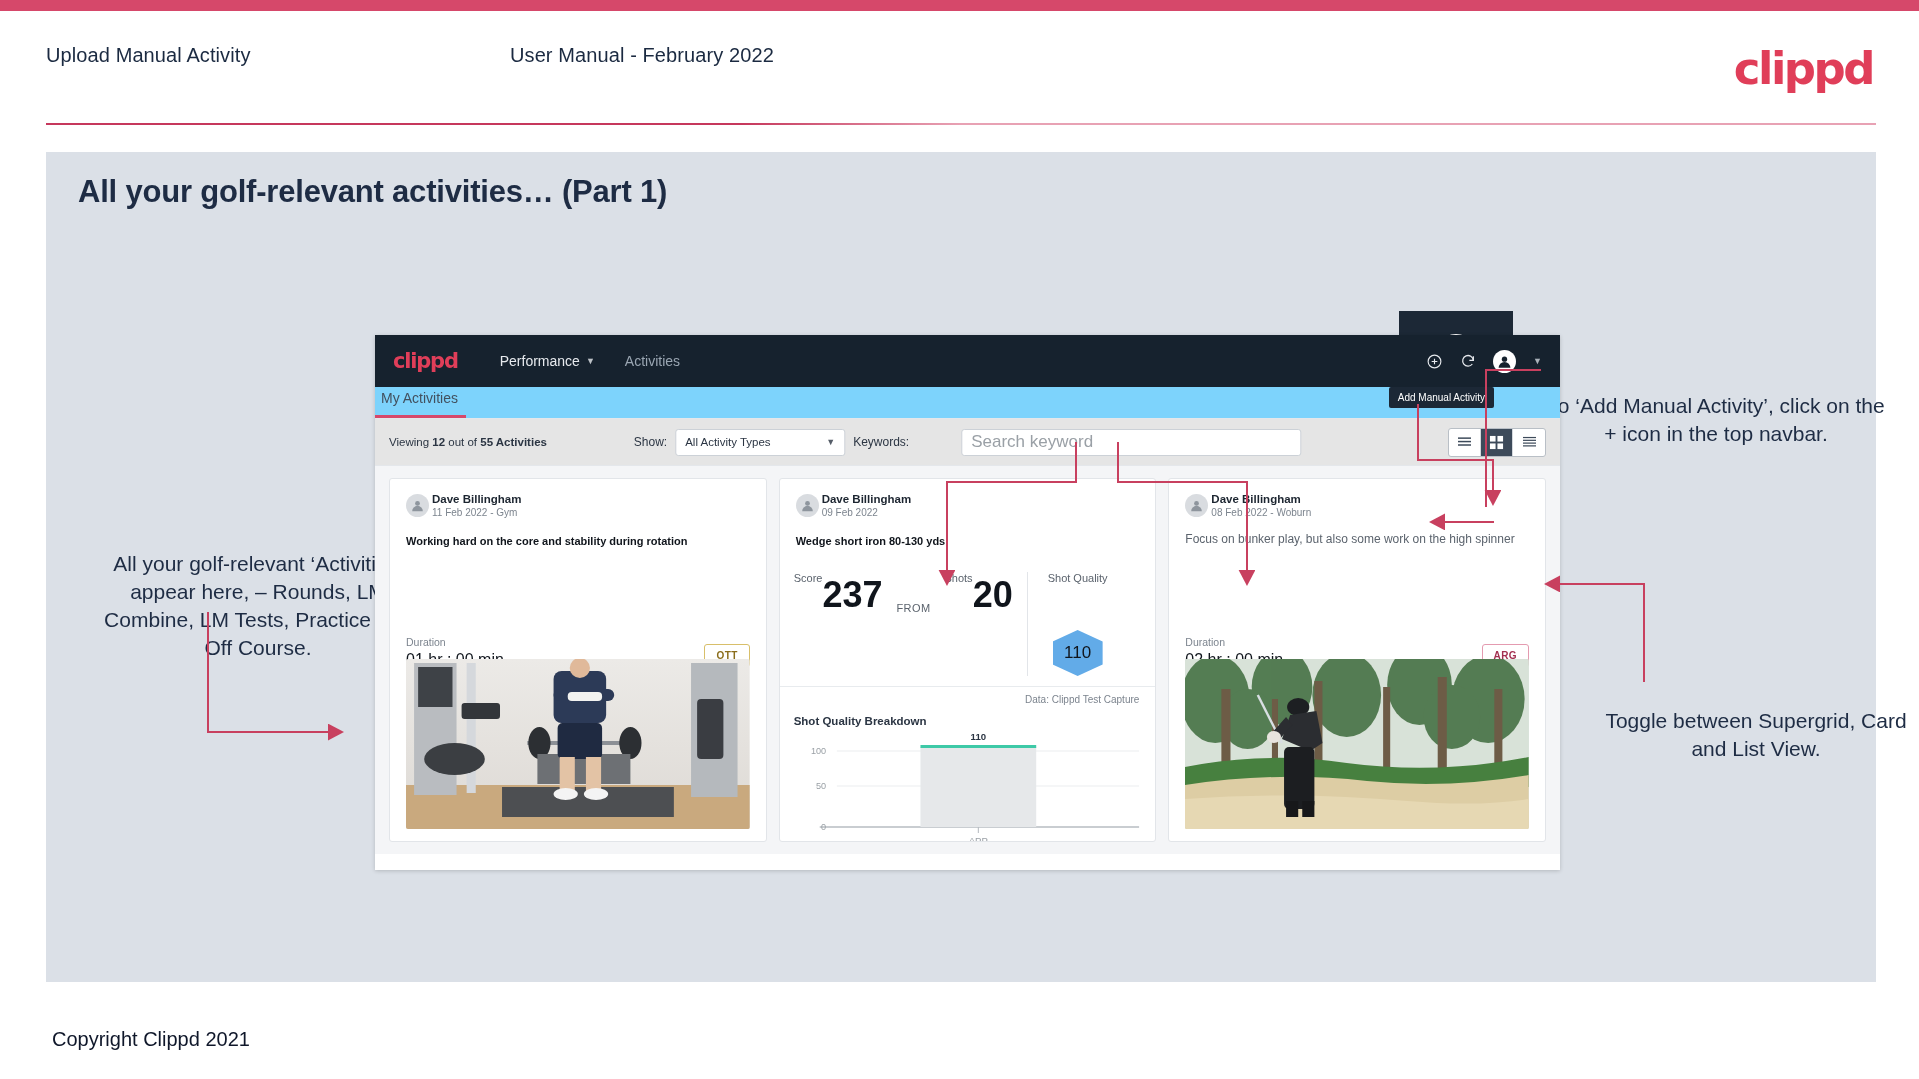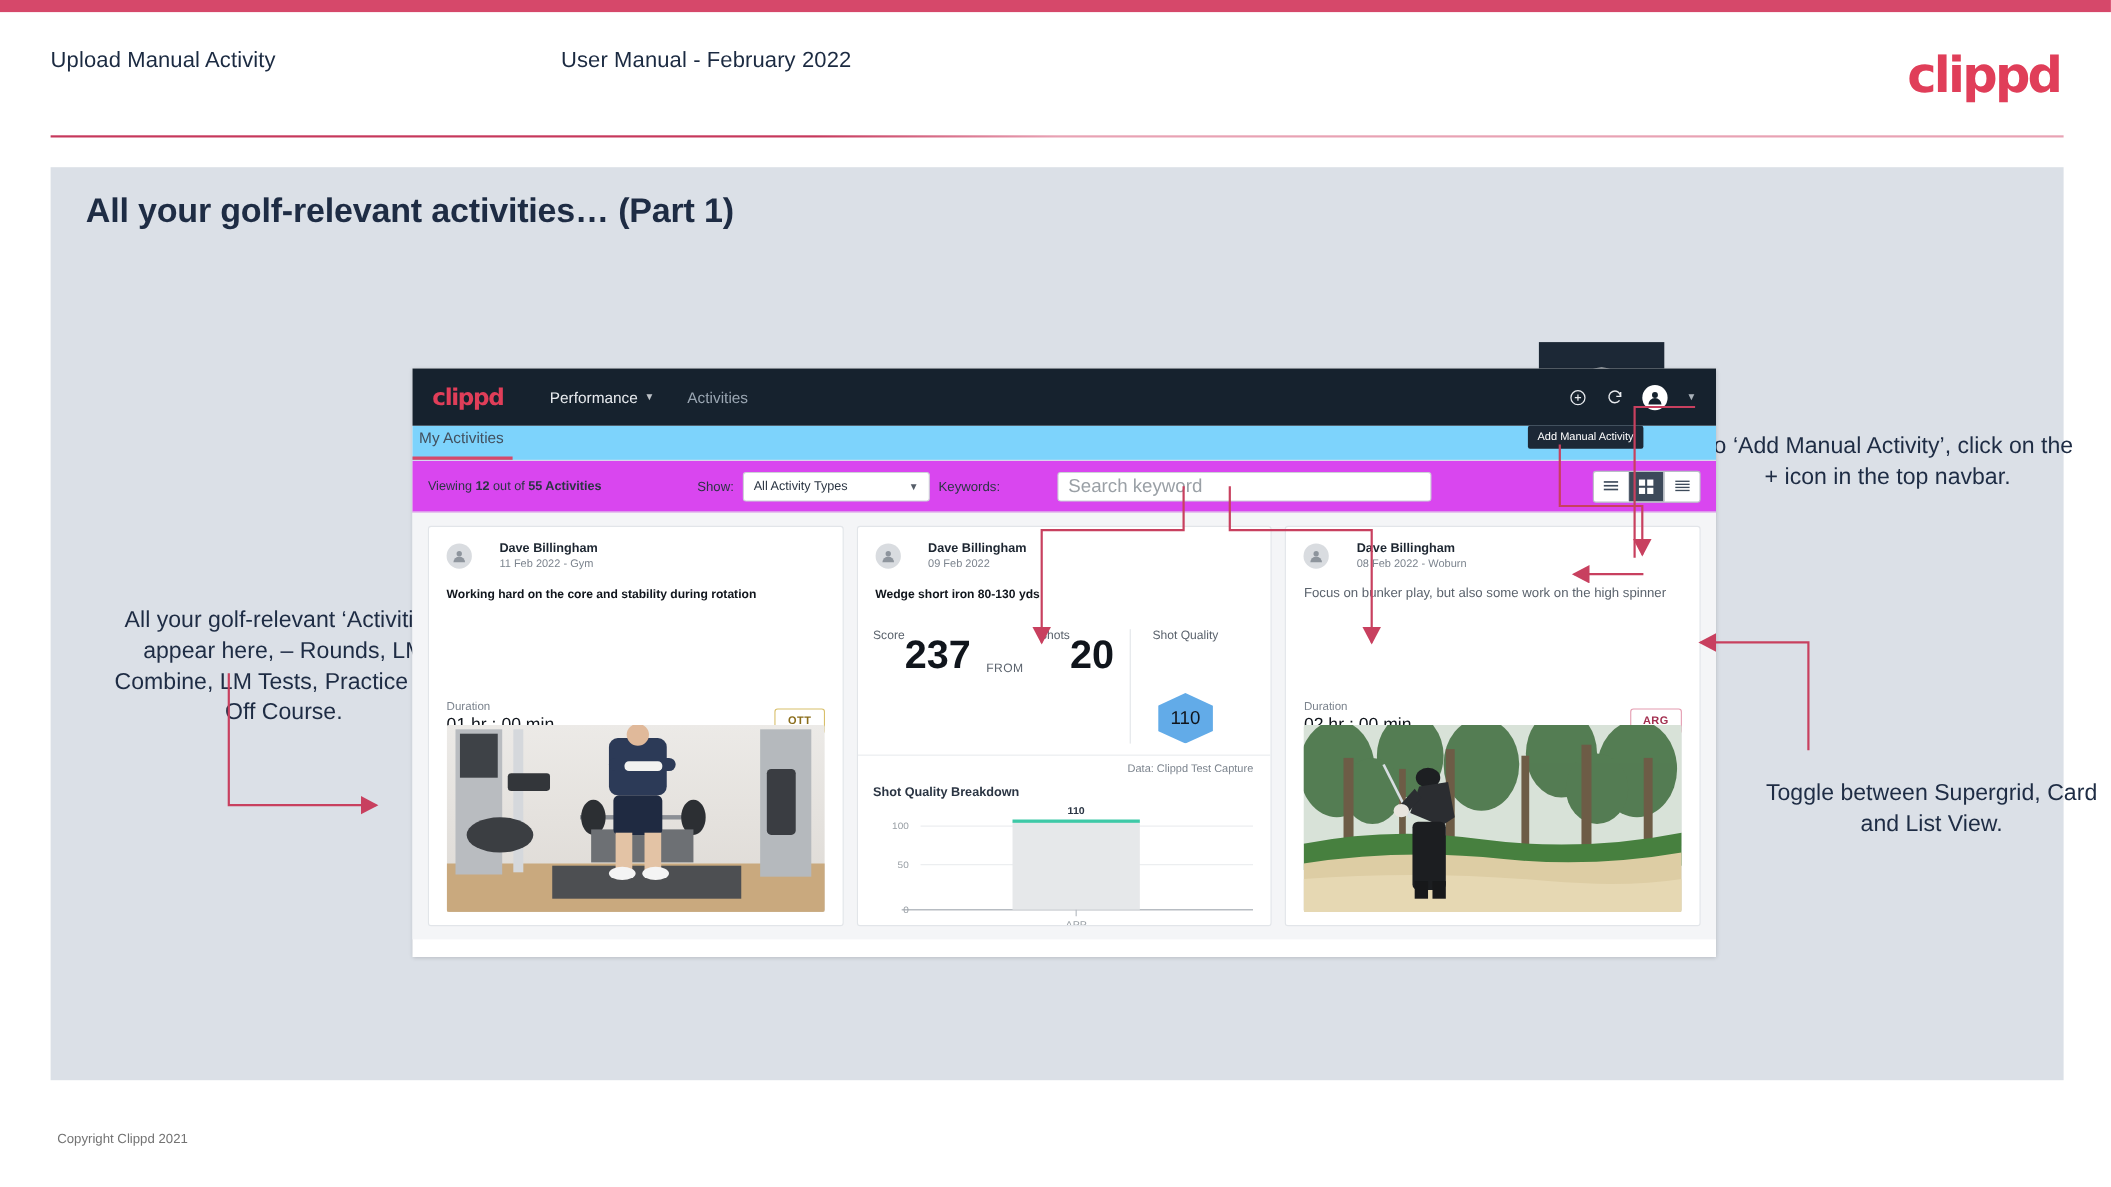--- a/index.html
+++ b/index.html
@@ -26,21 +26,21 @@
     position: absolute; right: 46px; top: 42px;
     font-size: 45px; font-weight: bold; color: #e03e59;
     letter-spacing: -2.5px; font-family: "DejaVu Sans", sans-serif;
   }
   .header-rule {
     position: absolute; left: 46px; top: 123px; width: 1830px; height: 2px;
     background: linear-gradient(to right, #c6385c 0%, #c6385c 38%, #e8a2b4 50%, #e8a2b4 100%);
   }
   .footer-text {
     position: absolute; left: 52px; top: 1028px;
-    font-size: 12px; color: #737373;
+    font-size: 20px; color: #0f172a;
   }
 
   
   .slide-body {
     position: absolute; left: 46px; top: 152px;
     width: 1830px; height: 830px;
     background: #dbe0e7;
   }
   .headline {
     position: absolute; left: 32px; top: 22px;
@@ -124,21 +124,21 @@
     height: 32px; background: #7dd3fc; border-bottom: 1px solid #e4e7eb;
     display: flex; align-items: flex-end; padding-left: 0;
   }
   .tab {
     font-size: 14px; color: #42505e; padding: 0 8px 9px 6px;
     border-bottom: 3px solid #d6486a;
   }
 
   
   .filter-row {
-    height: 47px; background: #d946ef; border-bottom: 1px solid #e4e7eb;
+    height: 47px; background: #e5e5e5; border-bottom: 1px solid #e4e7eb;
     display: flex; align-items: center; padding: 0 14px;
     position: relative;
   }
   .viewing { font-size: 11.5px; color: #2b3543; }
   .viewing b { font-weight: bold; }
   .filter-mid {
     position: absolute; left: 50%; transform: translateX(-50%);
     display: flex; align-items: center; gap: 8px;
   }
   .flabel { font-size: 12px; color: #2b3543; }
@@ -168,21 +168,21 @@
 
   
   .cards {
     background: #f4f5f7; height: 388px;
     display: flex; gap: 12px; padding: 12px 14px;
   }
   .card {
     flex: 1; background: #ffffff; border: 1px solid #e2e5e9;
     border-radius: 3px; position: relative; overflow: hidden;
   }
-  .card-head { display: flex; align-items: center; gap: 25px; padding: 13px 16px 0 16px; }
+  .card-head { display: flex; align-items: center; gap: 3px; padding: 13px 16px 0 16px; }
   .avatar-card {
     width: 23px; height: 23px; border-radius: 50%; background: #d9dce0;
     display: flex; align-items: center; justify-content: center; flex: none;
   }
   .cu-name { font-size: 11.5px; font-weight: bold; color: #1c2530; line-height: 14px; }
   .cu-meta { font-size: 10px; color: #7c848e; line-height: 13px; }
   .card-title {
     font-size: 11px; font-weight: bold; color: #10151c;
     padding: 12px 16px 0 16px; line-height: 21px;
   }

